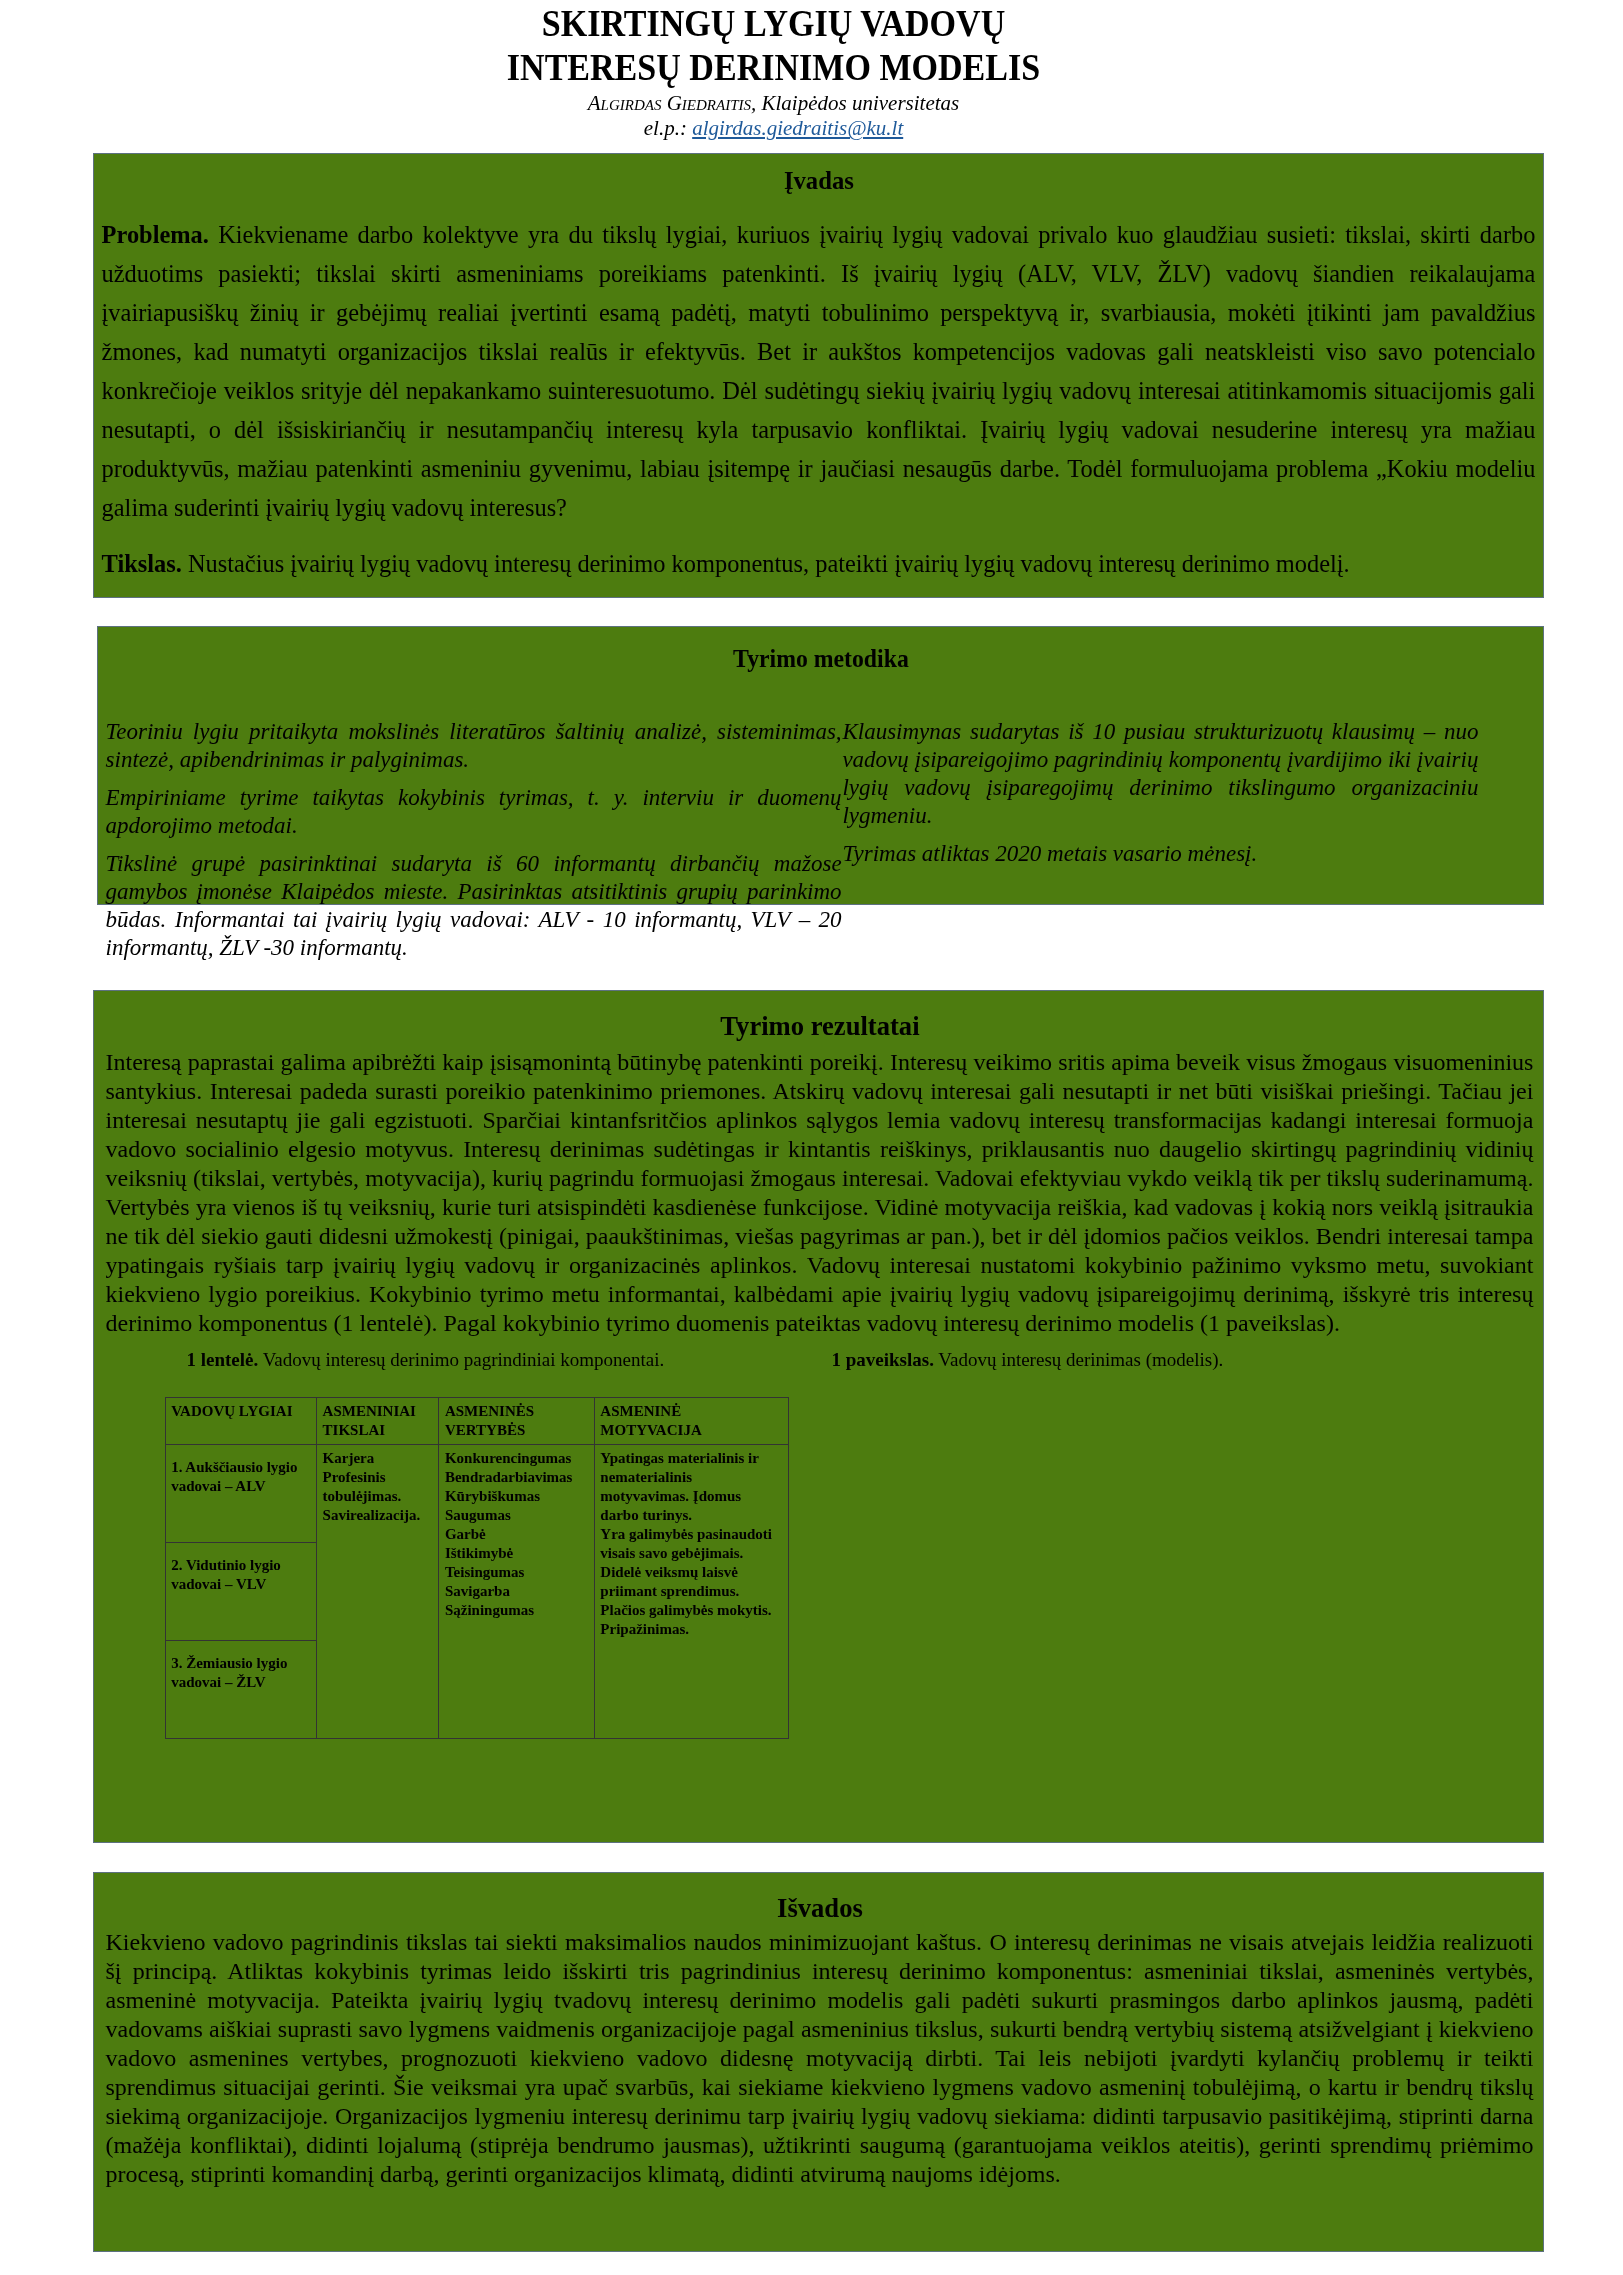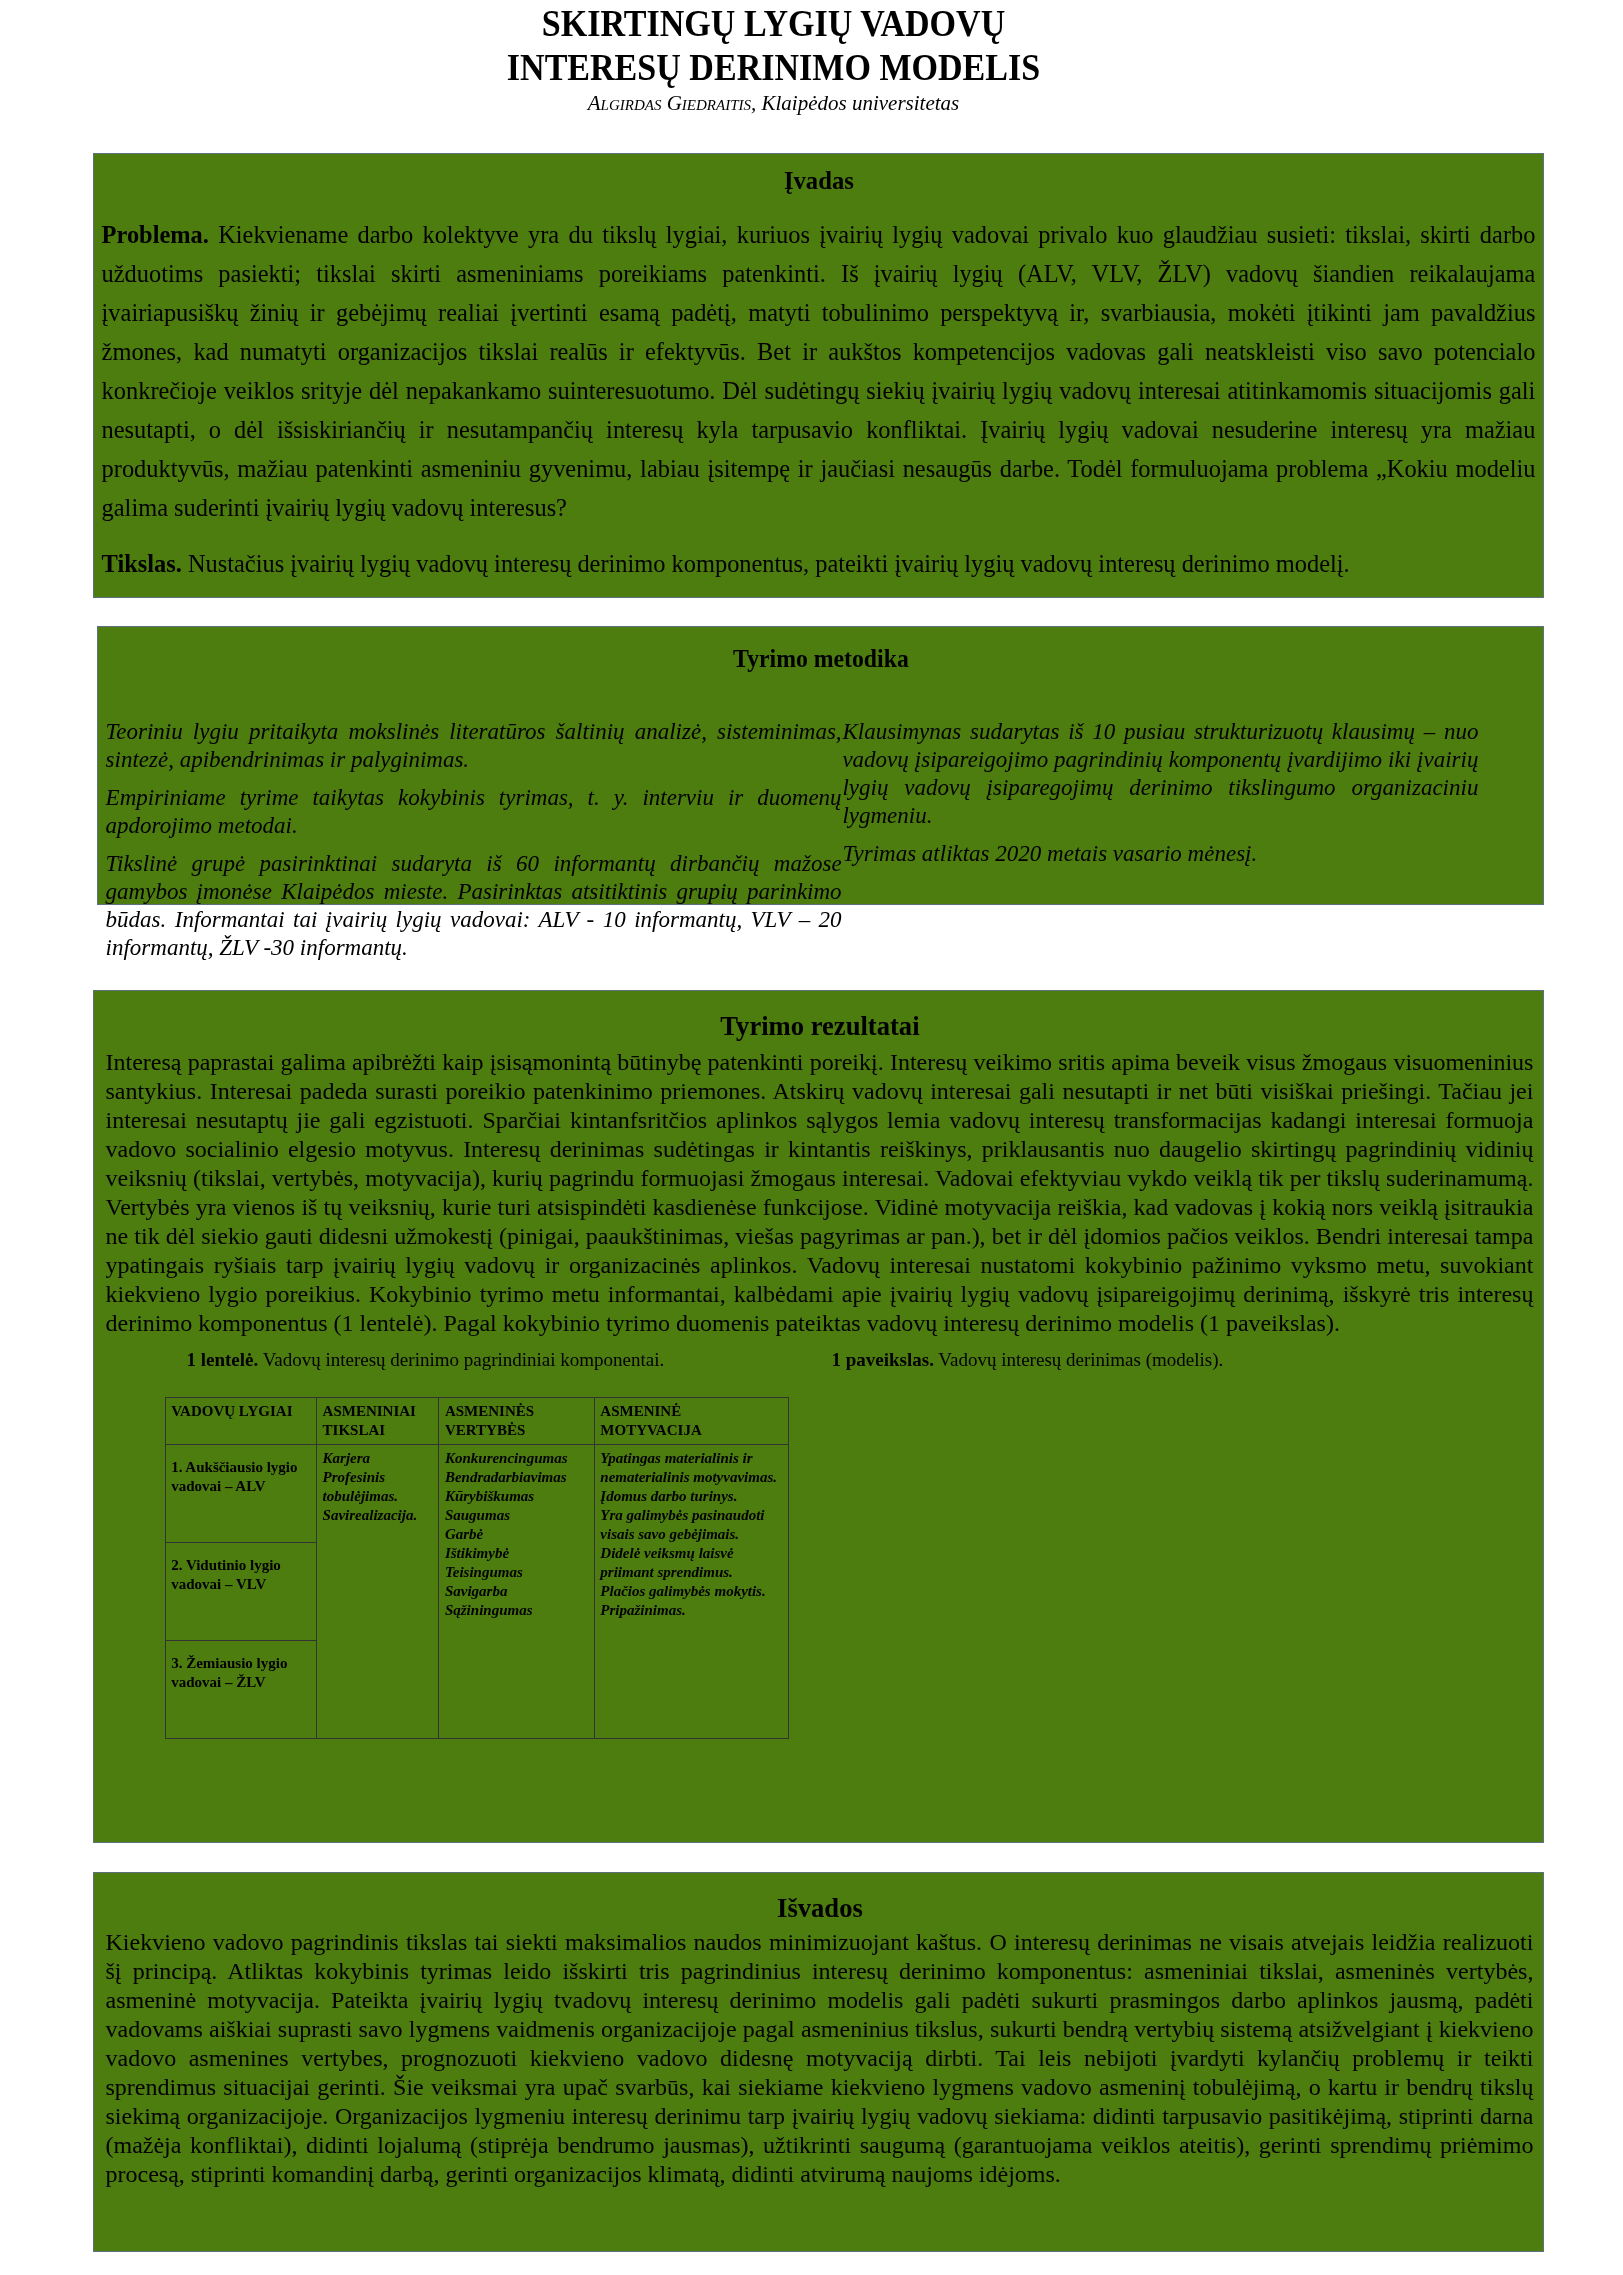--- a/index.html
+++ b/index.html
@@ -53,34 +53,37 @@
     position: absolute; left: 59px; top: 59px; border-collapse: collapse;
     font-size: 15px; line-height: 19px; font-weight: bold;
   }
   table.comp td, table.comp th {
     border: 1.4px solid #333; vertical-align: top; padding: 3.8px 5.7px; text-align: left; font-weight: bold;
   }
   table.comp th { height: 38px; font-size: 15px; margin-left: 44px; }
   .c1 { width: 139px; } .c2 { width: 110px; } .c3 { width: 143px; } .c4 { width: 182px; }
   .lvl { height: 98px; }
   .lvl-cell { padding-top: 13.4px !important; }
-  .lines span { display: block; font-style: italic; }
+  .lines span { display: block; }
 
   #box-concl { left: 93px; top: 1872px; width: 1451px; height: 380px; padding: 19px 9.6px 0 11.5px; }
   #box-concl h2 { line-height: 32.5px; font-size: 28px; }
   #box-concl .para { margin: 3.8px 0 0 0; line-height: 29px; font-size: 24px; }
 </style>
 </head>
 <body>
 
 <div class="header">
   <div class="title">SKIRTINGŲ LYGIŲ  VADOVŲ</div>
   <div class="title">INTERESŲ DERINIMO MODELIS</div>
   <div class="author">
     <span class="sc">Algirdas Giedraitis</span><span>, Klaipėdos universitetas</span>
+  </div>
+  <div class="email">
+    <span>el.p.: </span><a>algirdas.giedraitis@ku.lt</a>
   </div>
 </div>
 
 <section class="box" id="box-intro">
   <h2>Įvadas</h2>
   <p class="para"><b>Problema.</b><span> Kiekviename darbo kolektyve yra du tikslų lygiai, kuriuos įvairių lygių vadovai privalo kuo glaudžiau susieti: tikslai, skirti darbo užduotims pasiekti; tikslai skirti asmeniniams poreikiams patenkinti. Iš įvairių lygių (ALV, VLV, ŽLV) vadovų šiandien reikalaujama įvairiapusiškų žinių ir gebėjimų realiai įvertinti esamą padėtį, matyti tobulinimo perspektyvą ir, svarbiausia, mokėti įtikinti jam pavaldžius žmones, kad numatyti organizacijos tikslai realūs ir efektyvūs. Bet ir aukštos kompetencijos vadovas gali neatskleisti viso savo potencialo konkrečioje veiklos srityje dėl nepakankamo suinteresuotumo. Dėl sudėtingų siekių įvairių lygių vadovų interesai atitinkamomis situacijomis gali nesutapti, o dėl išsiskiriančių ir nesutampančių interesų kyla tarpusavio konfliktai. Įvairių lygių vadovai nesuderine interesų yra mažiau produktyvūs, mažiau patenkinti asmeniniu gyvenimu, labiau įsitempę ir jaučiasi nesaugūs darbe. Todėl formuluojama problema  „Kokiu modeliu galima suderinti įvairių lygių vadovų interesus?</span></p>
   <p class="para"><b>Tikslas.</b><span> Nustačius įvairių lygių vadovų  interesų derinimo komponentus, pateikti įvairių lygių vadovų interesų derinimo modelį.</span></p>
 </section>
 
 <section class="box" id="box-method">

